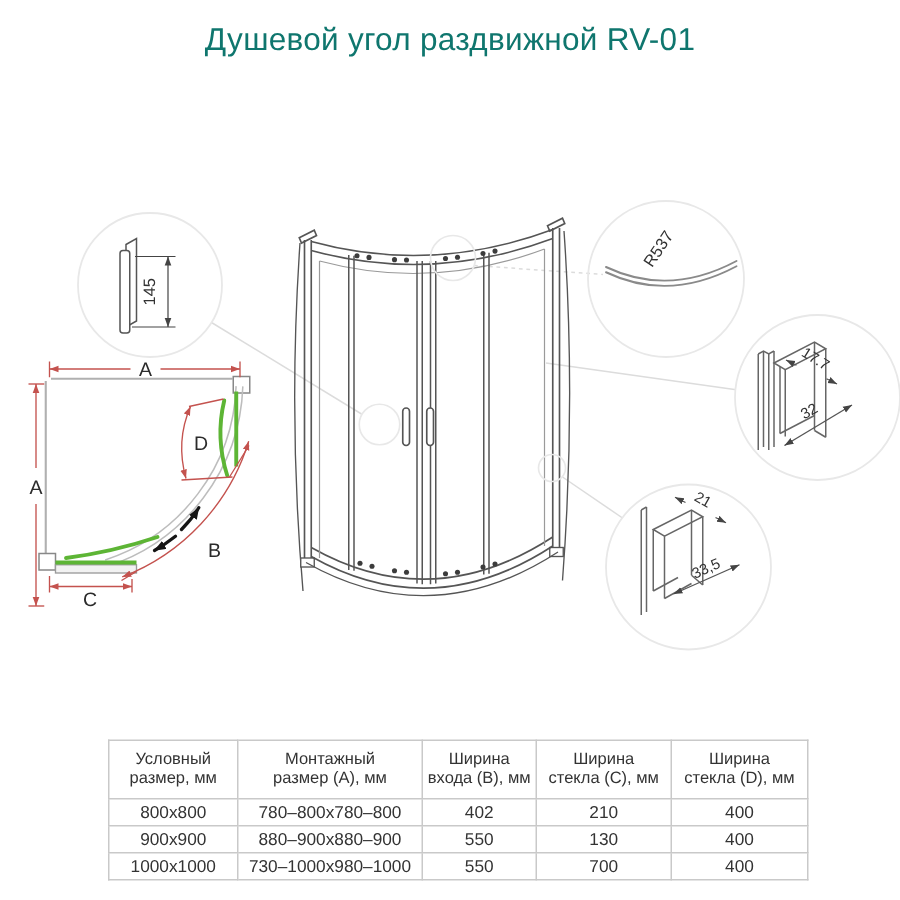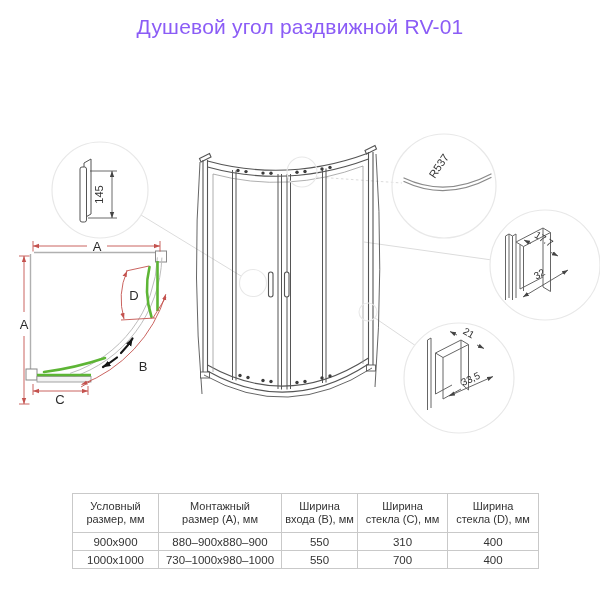--- a/index.html
+++ b/index.html
@@ -1,17 +1,17 @@
 <!DOCTYPE html>
 <html><head>
 <meta charset="utf-8">
 <style>
   html,body{margin:0;padding:0;width:600px;height:600px;background:#ffffff;overflow:hidden;}
   body{font-family:"Liberation Sans",sans-serif;position:relative;}
-  .title{position:absolute;top:13px;left:0;width:600px;text-align:center;color:#8b5cf6;
+  .title{position:absolute;top:13px;left:0;width:600px;text-align:center;color:#0f766e;
          font-size:21px;line-height:27px;font-weight:400;letter-spacing:.2px;}
   svg{position:absolute;top:0;left:0;}
   svg text{font-family:"Liberation Sans",sans-serif;}
   .lbl{font-size:13px;fill:#2b2b2b;}
   .num{font-size:10px;fill:#333;}
   .num-v{font-size:11px;fill:#333;}
   table.sizes{position:absolute;left:72px;top:493px;width:466px;border-collapse:collapse;
         table-layout:fixed;font-size:11.5px;color:#333;text-align:center;background:#fff;}
   table.sizes th,table.sizes td{border:1px solid #c9c9c9;padding:0;font-weight:400;}
   table.sizes th{font-size:11px;line-height:13.5px;height:38px;white-space:pre-line;vertical-align:middle;}
@@ -269,24 +269,31 @@
       <th>Ширина
 входа (В), мм</th>
       <th>Ширина
 стекла (С), мм</th>
       <th>Ширина
 стекла (D), мм</th>
     </tr>
   </thead>
   <tbody>
     <tr>
+      <td>800x800</td>
+      <td>780–800x780–800</td>
+      <td>402</td>
+      <td>210</td>
+      <td>400</td>
+    </tr>
+    <tr>
       <td>900x900</td>
       <td>880–900x880–900</td>
       <td>550</td>
-      <td>310</td>
+      <td>130</td>
       <td>400</td>
     </tr>
     <tr>
       <td>1000x1000</td>
       <td>730–1000x980–1000</td>
       <td>550</td>
       <td>700</td>
       <td>400</td>
     </tr>
   </tbody>

